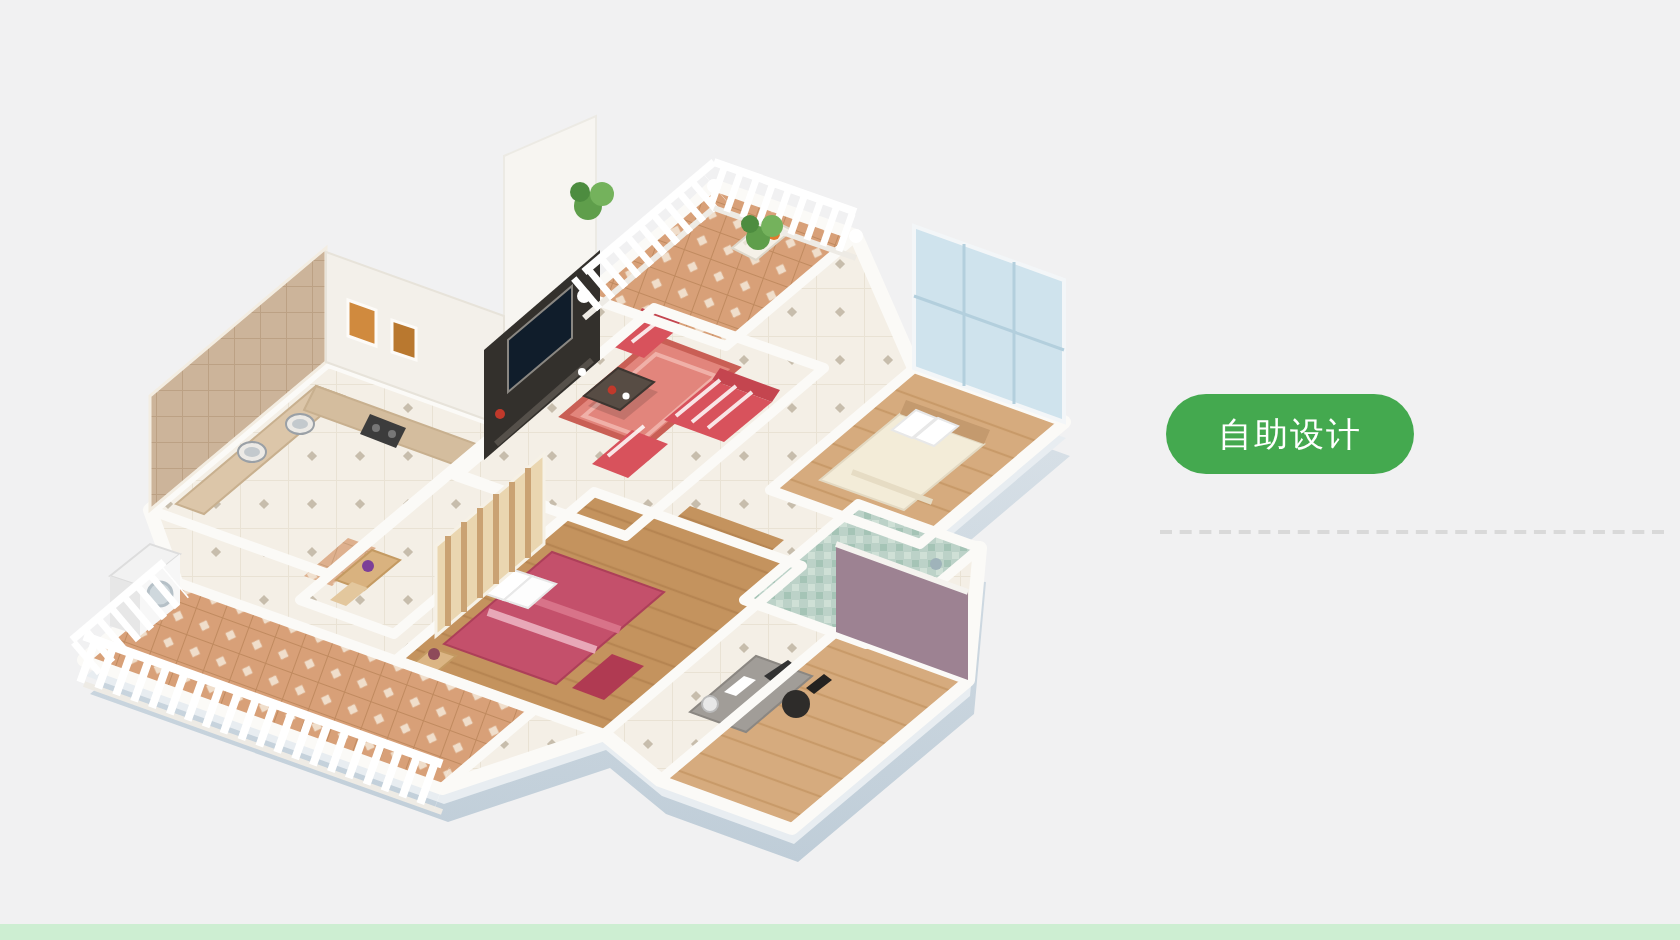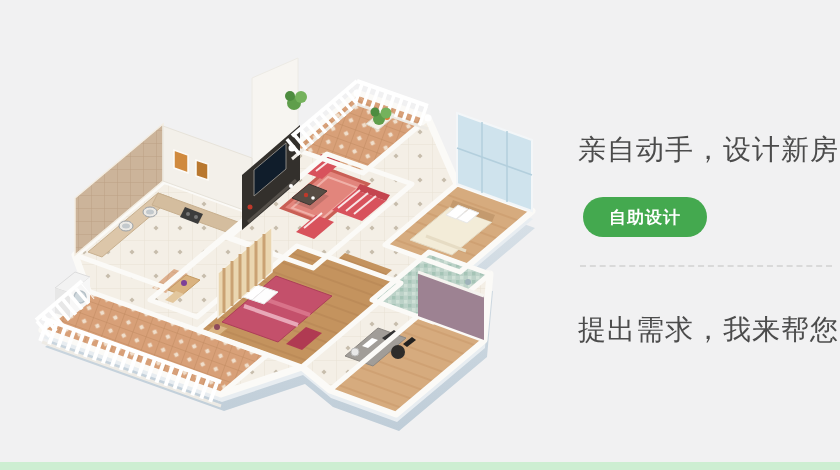--- a/index.html
+++ b/index.html
@@ -8,21 +8,21 @@
          font-family:"Liberation Sans",sans-serif;}
   .illustration{position:absolute;left:25px;top:40px;width:515px;height:425px;}
   .illustration svg{display:block;width:100%;height:100%;}
   .cta-title{position:absolute;left:578px;color:#4c4c4c;font-size:28px;
              font-weight:300;letter-spacing:1px;white-space:nowrap;}
   .cta-title.first{top:131px;}
   .cta-title.second{top:311px;}
   .btn{position:absolute;left:583px;height:40px;padding:0 26px;border:none;
        border-radius:20px;background:#44a94f;color:#ffffff;font-size:17px;
        letter-spacing:1px;font-family:"Liberation Sans",sans-serif;cursor:pointer;}
-  .btn.first{top:197px;font-weight:bold;}
+  .btn.first{top:197px;}
   .btn.second{top:374px;}
   .divider{position:absolute;left:580px;top:265px;width:252px;height:0;
            border-top:2px dashed #d9d9d9;}
   .footer-strip{position:absolute;left:0;bottom:0;width:840px;height:8px;
                 background:#cdeed2;}
 </style>
 </head>
 <body>
 
 <div class="stage">
@@ -257,21 +257,19 @@
         </g>
         <g>
           <circle cx="379" cy="119" r="6" fill="#5f9e4b"></circle>
           <circle cx="386" cy="113" r="5.5" fill="#74b25c"></circle>
           <circle cx="375" cy="112" r="4.5" fill="#4d8c3f"></circle>
         </g>
       </g>
     </svg>
   </div>
 
-  <div class="cta-title first">亲自动手，设计新房</div>
   <button class="btn first">自助设计</button>
 
   <div class="divider"></div>
 
-  <div class="cta-title second">提出需求，我来帮您</div>
 
   <div class="footer-strip"></div>
 </div>
 
 </body></html>

